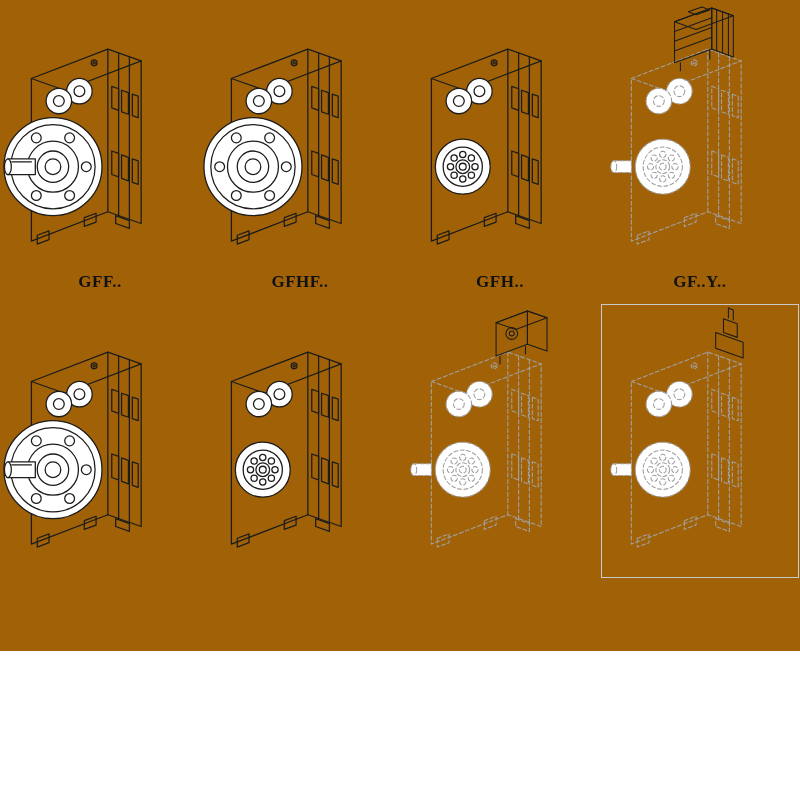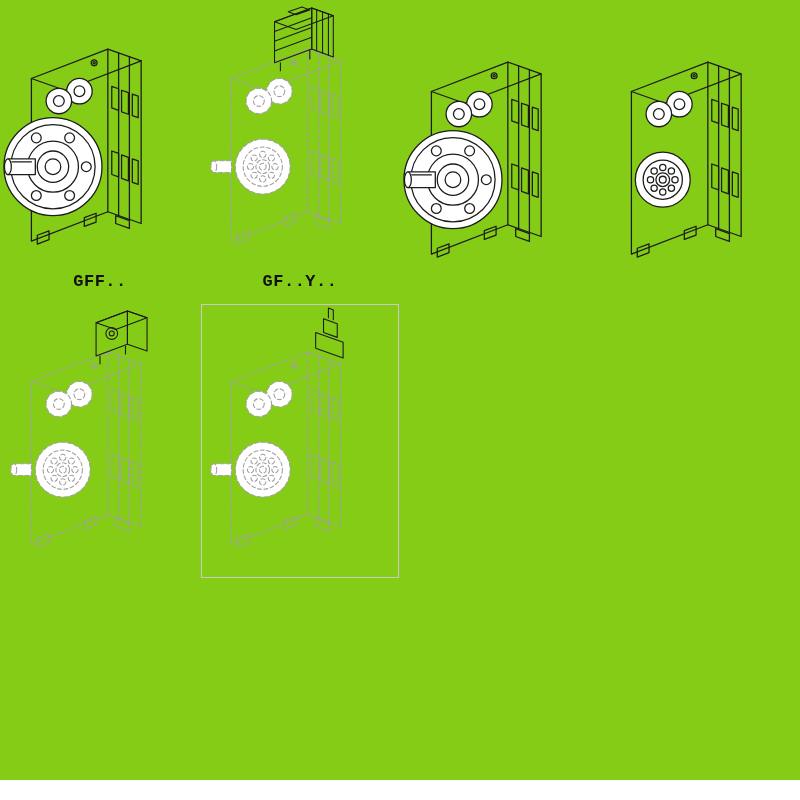--- a/index.html
+++ b/index.html
@@ -1,20 +1,20 @@
 <!DOCTYPE html>
 <html style="--line: #1c1c1c; --dash: #a0a0a0;"><head>
 <meta charset="utf-8">
 <style>
   :root { --line:#1c1c1c; --dash:#a0a0a0; }
   * { box-sizing: border-box; }
   html,body { margin:0; padding:0; background:#fff; }
   .page {
-    width:800px; height:780px; background:#84cc16; position:relative;
-    font-family:Liberation Mono, monospace;
+    width:800px; height:651px; background:#a16207; position:relative;
+    font-family:Liberation Serif, serif;
     overflow:hidden;
   }
   .defs-holder { position:absolute; width:0; height:0; overflow:hidden; }
   .grid {
     width:100%; height:100%;
     display:grid;
     grid-template-columns:repeat(4,1fr);
     grid-template-rows:repeat(3,1fr);
   }
   .cell {
@@ -169,20 +169,38 @@
       <svg class="dwg solid" viewBox="0 0 200 270" aria-hidden="true">
           <use href="#p-body"></use>
           <use href="#p-ribs"></use>
           <use href="#p-bosses"></use>
           <use href="#p-flange"></use>
           <use href="#p-shaft"></use>
         </svg>
       <figcaption class="label">GFF..</figcaption>
     </figure>
       <figure class="cell">
+      <svg class="dwg solid" viewBox="0 0 200 270" aria-hidden="true">
+          <use href="#p-body"></use>
+          <use href="#p-ribs"></use>
+          <use href="#p-bosses"></use>
+          <use href="#p-flange"></use>
+        </svg>
+      <figcaption class="label">GFHF..</figcaption>
+    </figure>
+      <figure class="cell">
+      <svg class="dwg solid" viewBox="0 0 200 270" aria-hidden="true">
+          <use href="#p-body"></use>
+          <use href="#p-ribs"></use>
+          <use href="#p-bosses"></use>
+          <use href="#p-bore"></use>
+        </svg>
+      <figcaption class="label">GFH..</figcaption>
+    </figure>
+      <figure class="cell">
       <svg class="dwg dashed" viewBox="0 0 200 270" aria-hidden="true">
           <use href="#p-body"></use>
           <use href="#p-ribs"></use>
           <use href="#p-bosses"></use>
           <use href="#p-bore"></use>
           <use href="#p-shaft-stub"></use>
           <use href="#p-motor" class="attach"></use>
         </svg>
       <figcaption class="label">GF..Y..</figcaption>
     </figure>

